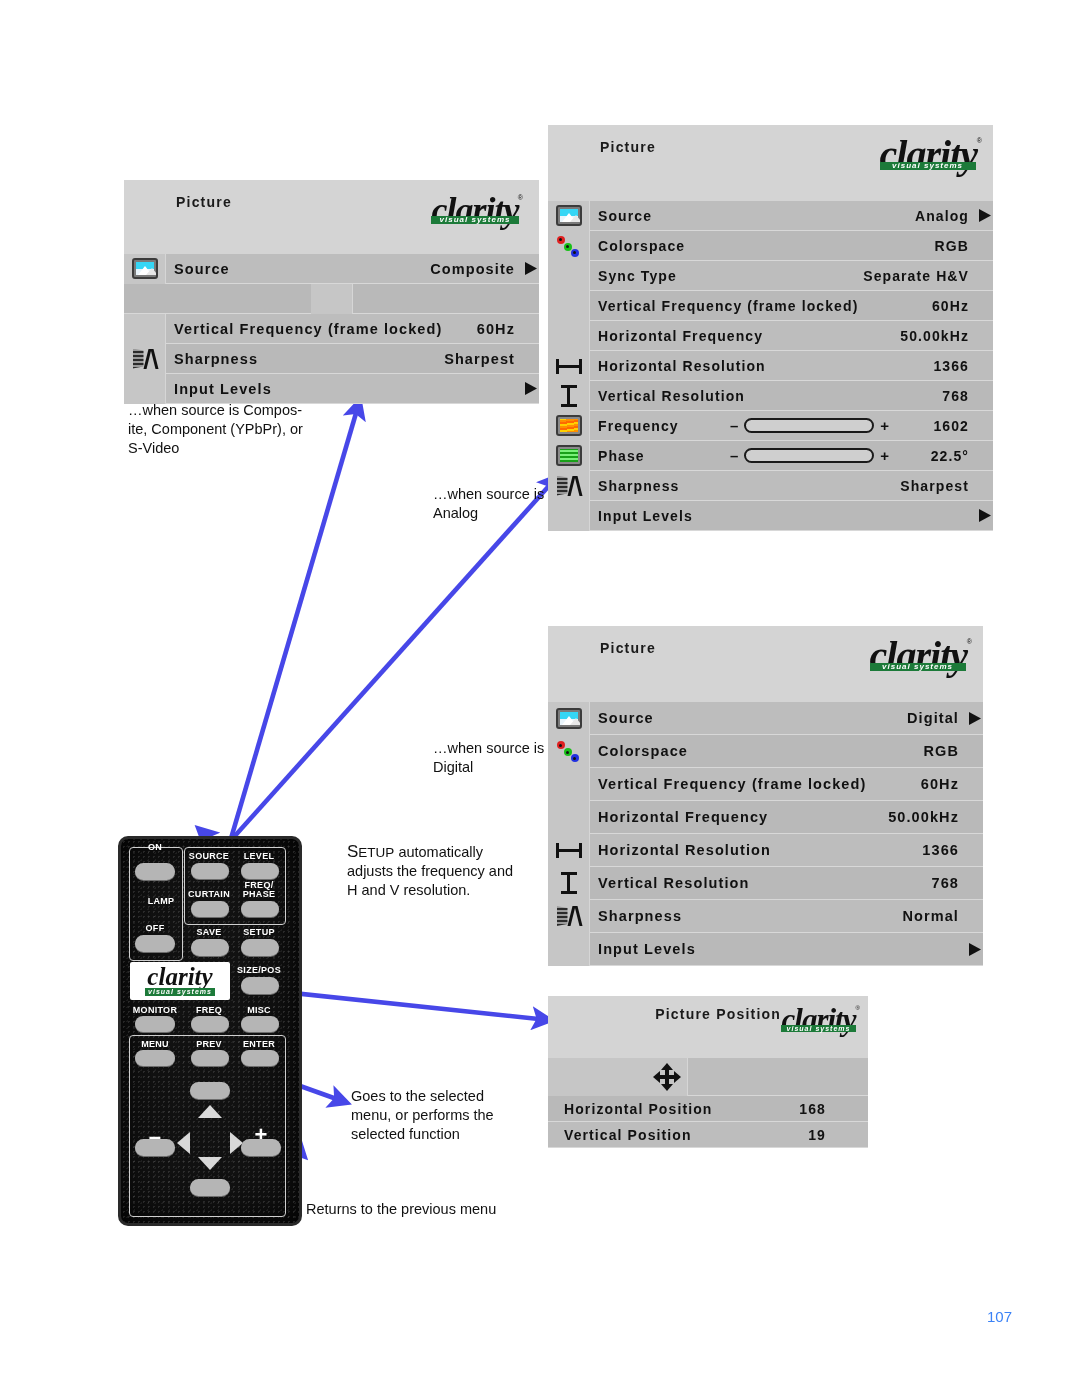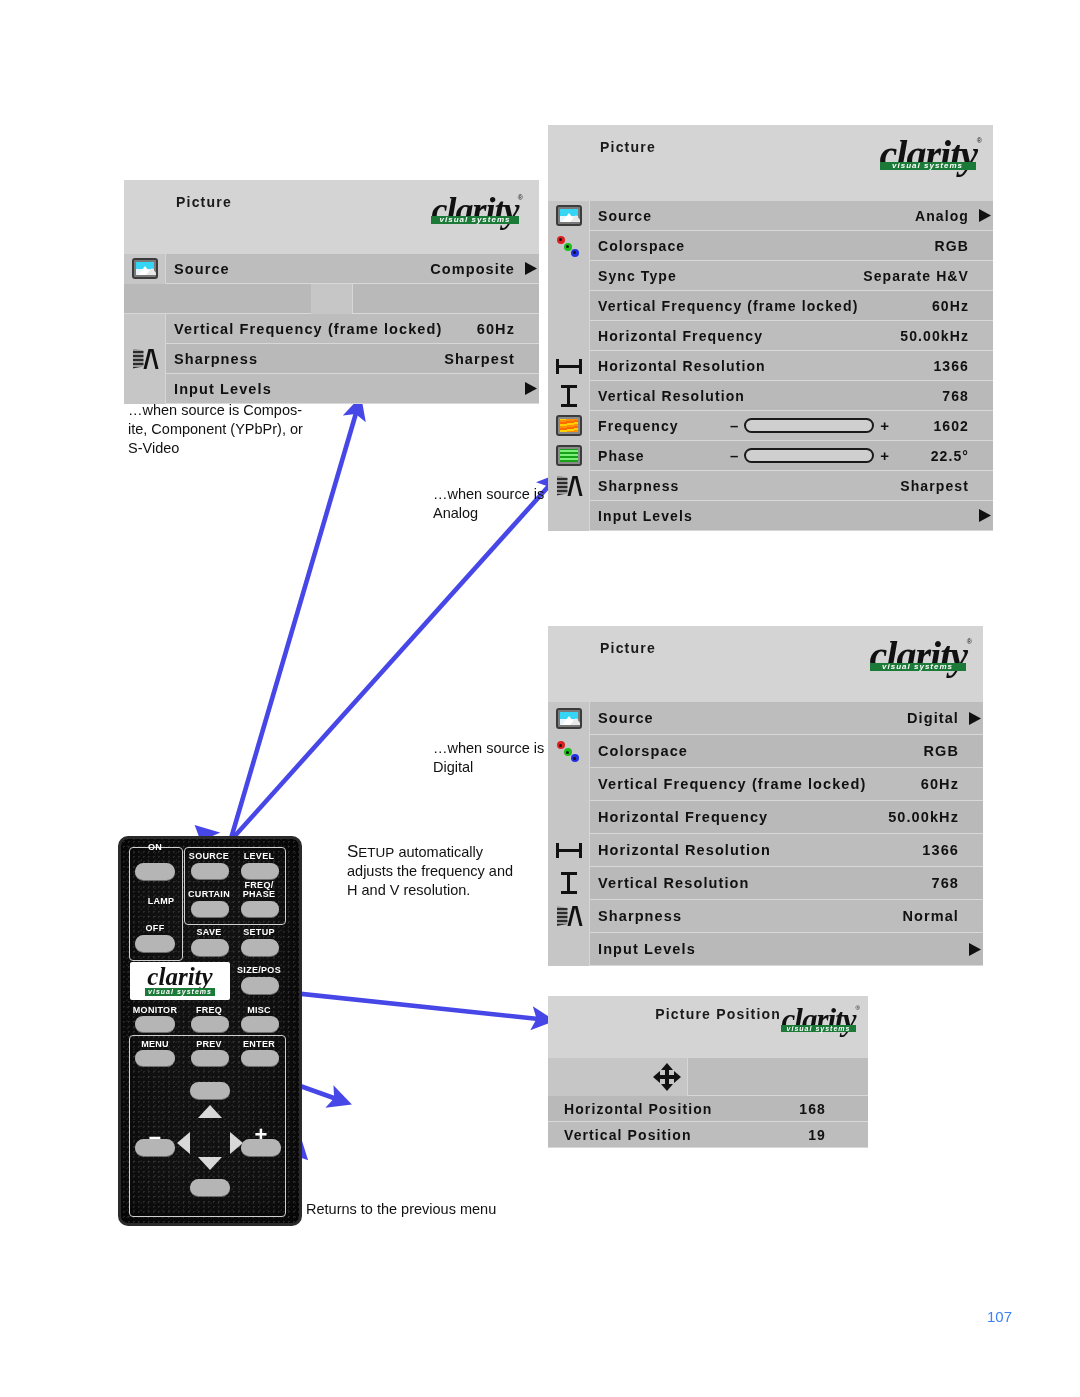--- a/index.html
+++ b/index.html
@@ -561,20 +561,23 @@
 
   <div class="note" style="left:433px;top:739px;width:140px;white-space:pre-line;">…when source is
 Digital</div>
 
   <div class="note" style="left:347px;top:842px;width:210px;">
     <span style="font-size:17px;">S</span><span class="sc" style="font-size:13.5px;">ETUP</span><span style="white-space:pre-line;"> automatically
 adjusts the frequency and
 H and V resolution.</span>
   </div>
 
+  <div class="note" style="left:351px;top:1087px;width:185px;white-space:pre-line;">Goes to the selected
+menu, or performs the
+selected function</div>
 
   <div class="note" style="left:306px;top:1200px;width:260px;white-space:pre-line;">Returns to the previous menu</div>
 
   <div class="remote" style="left:118px;top:836px;width:178px;height:384px;">
 
     <div class="grp" style="left:8px;top:8px;width:52px;height:112px;"></div>
     <div class="grp" style="left:63px;top:8px;width:100px;height:76px;"></div>
     <div class="grp" style="left:8px;top:196px;width:155px;height:180px;"></div>
 
     <div class="rl" style="left:8px;top:3px;width:52px;">ON</div>

